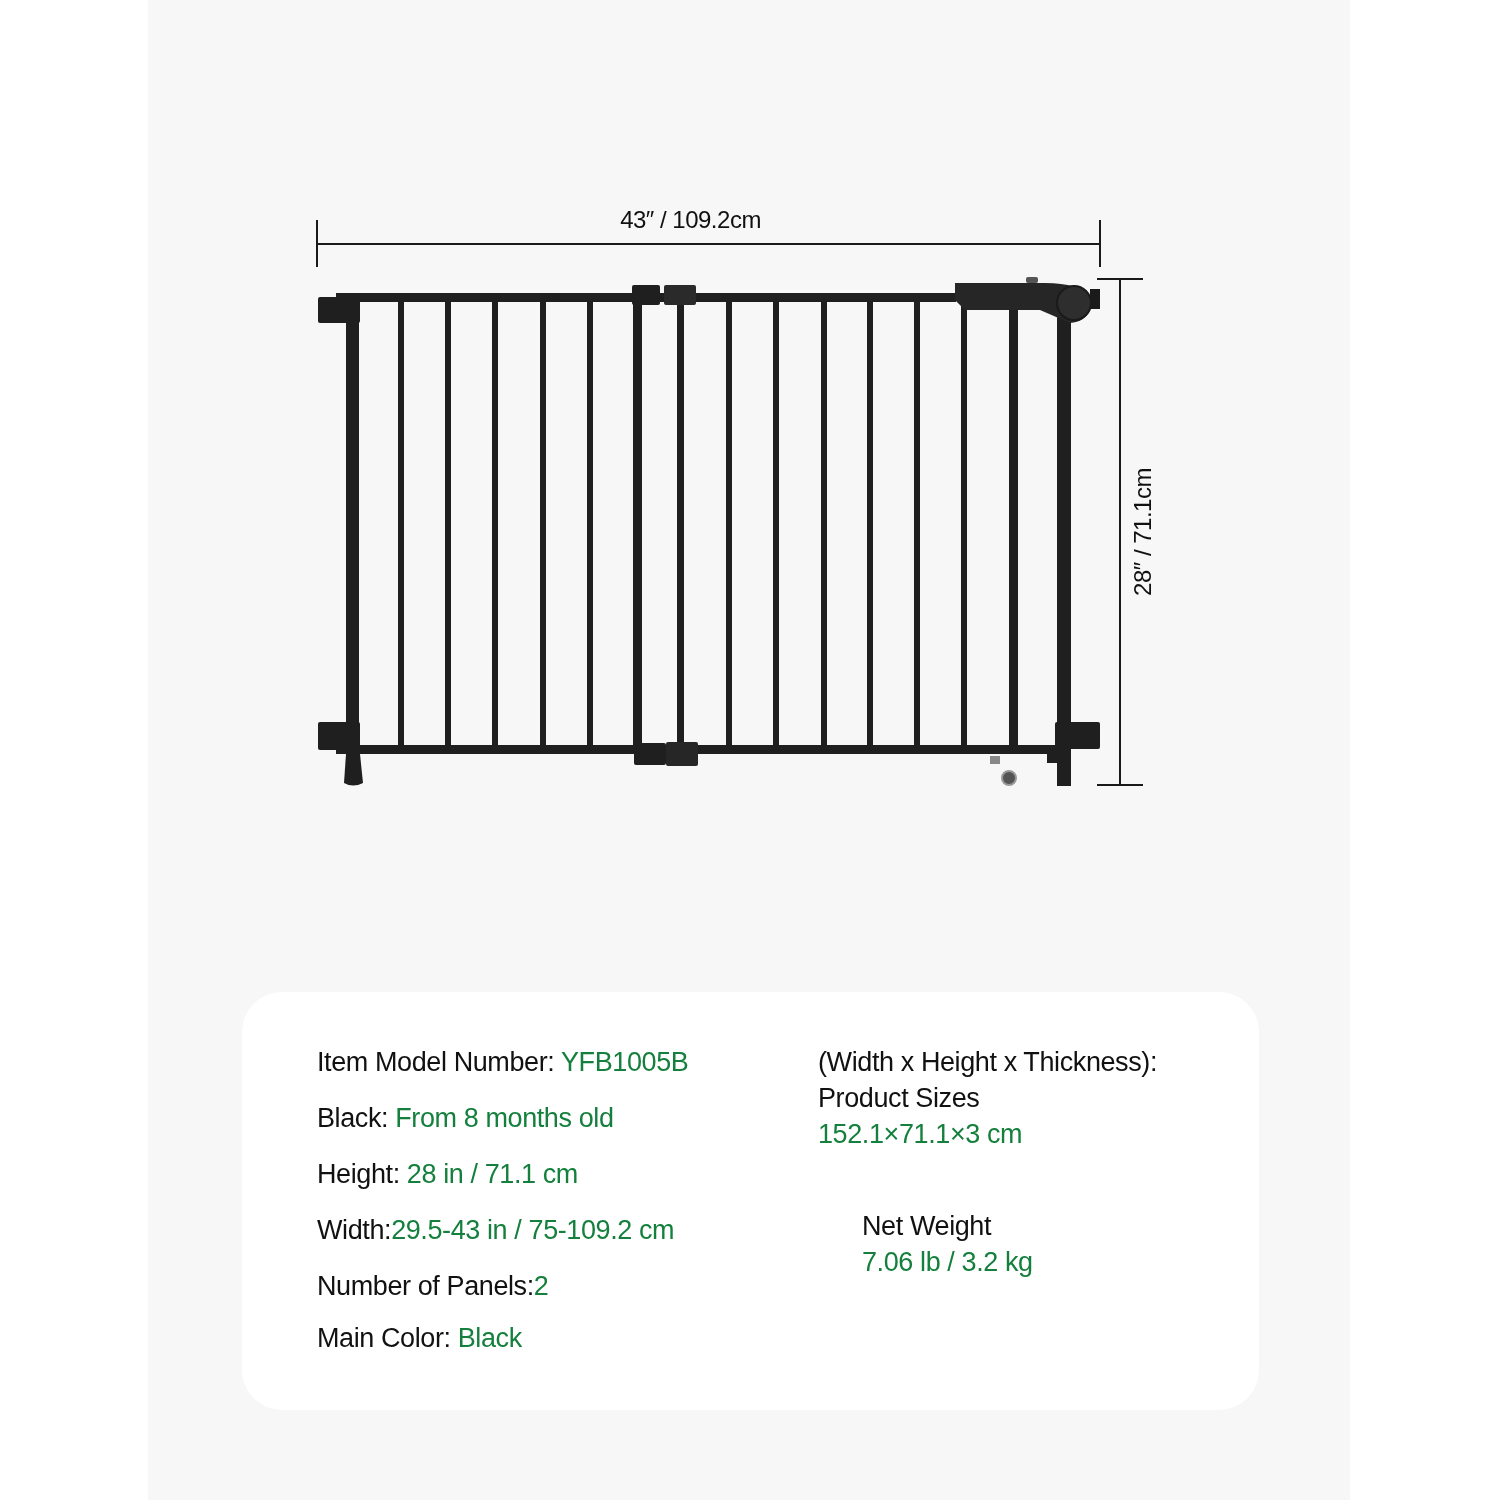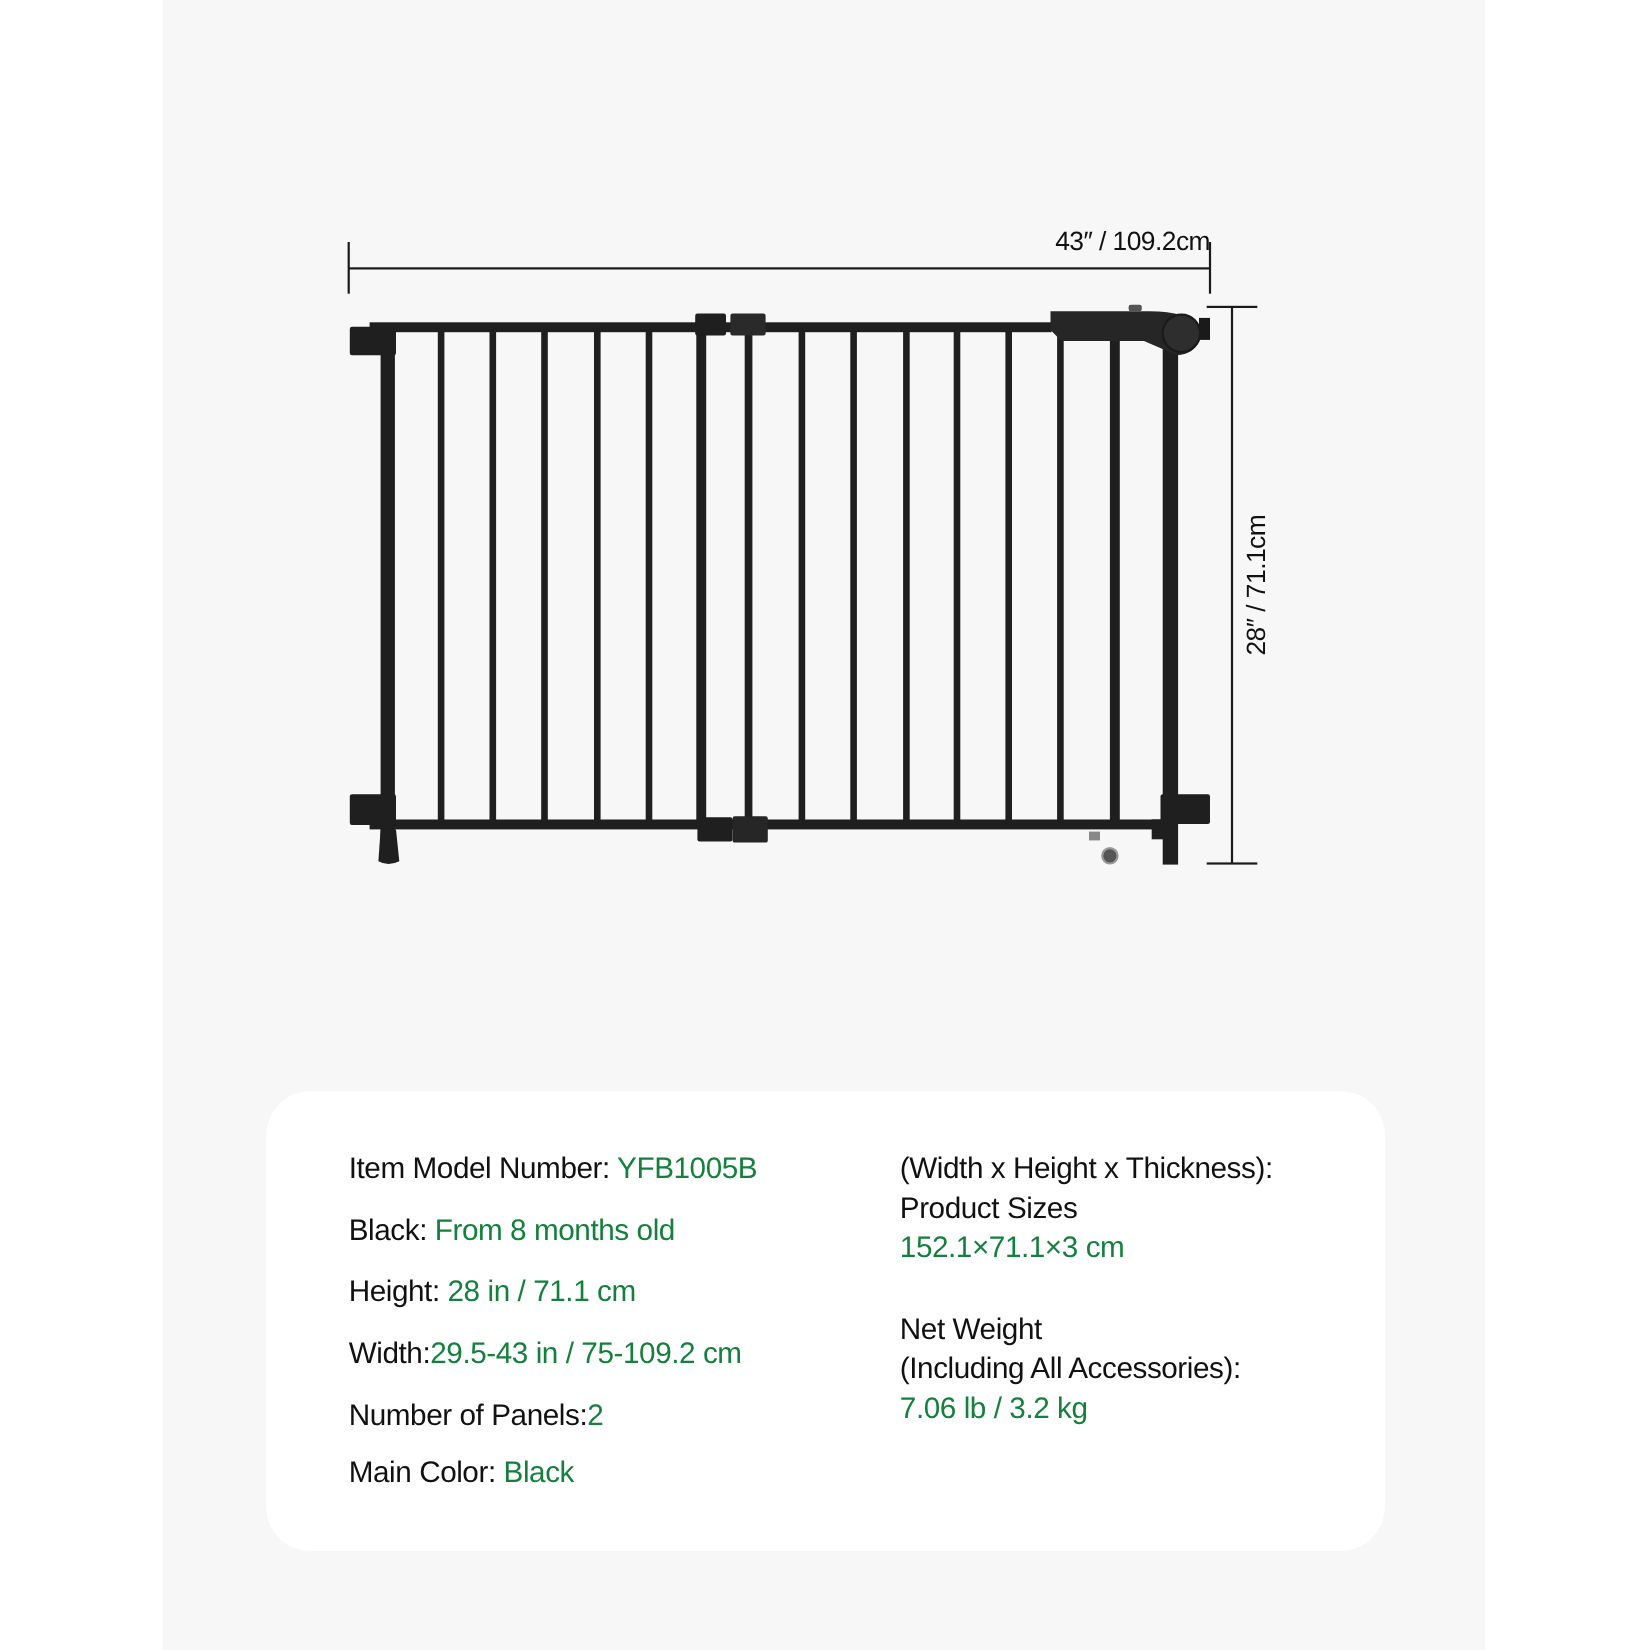--- a/index.html
+++ b/index.html
@@ -34,24 +34,24 @@
     }
     .dim-h-tick {
       position: absolute;
       top: 220px;
       width: 2px;
       height: 47px;
       background: #1a1a1a;
     }
     .dim-h-label {
       position: absolute;
-      left: 317px;
+      left: 299px;
       top: 206px;
       width: 783px;
-      text-align: right;
+      text-align: center;
       font-size: 24px;
       color: #111;
       letter-spacing: -0.5px;
     }
     .dim-v-line {
       position: absolute;
       left: 1119px;
       top: 279px;
       width: 2px;
       height: 506px;
@@ -213,19 +213,18 @@
       <span>Main Color: </span><span class="val">Black</span>
     </div>
   </div>
 
   <div class="spec-col right">
     <div class="spec-block" style="top:52px;">
       <div>(Width x Height x Thickness):</div>
       <div>Product Sizes</div>
       <div class="val">152.1×71.1×3 cm</div>
     </div>
-    <div class="spec-block" style="top:198px;">
+    <div class="spec-block" style="top:216px;margin-left:44px;">
       <div>Net Weight</div>
-      <div>(Including All Accessories):</div>
       <div class="val">7.06 lb / 3.2 kg</div>
     </div>
   </div>
 </div>
 
 </body></html>

